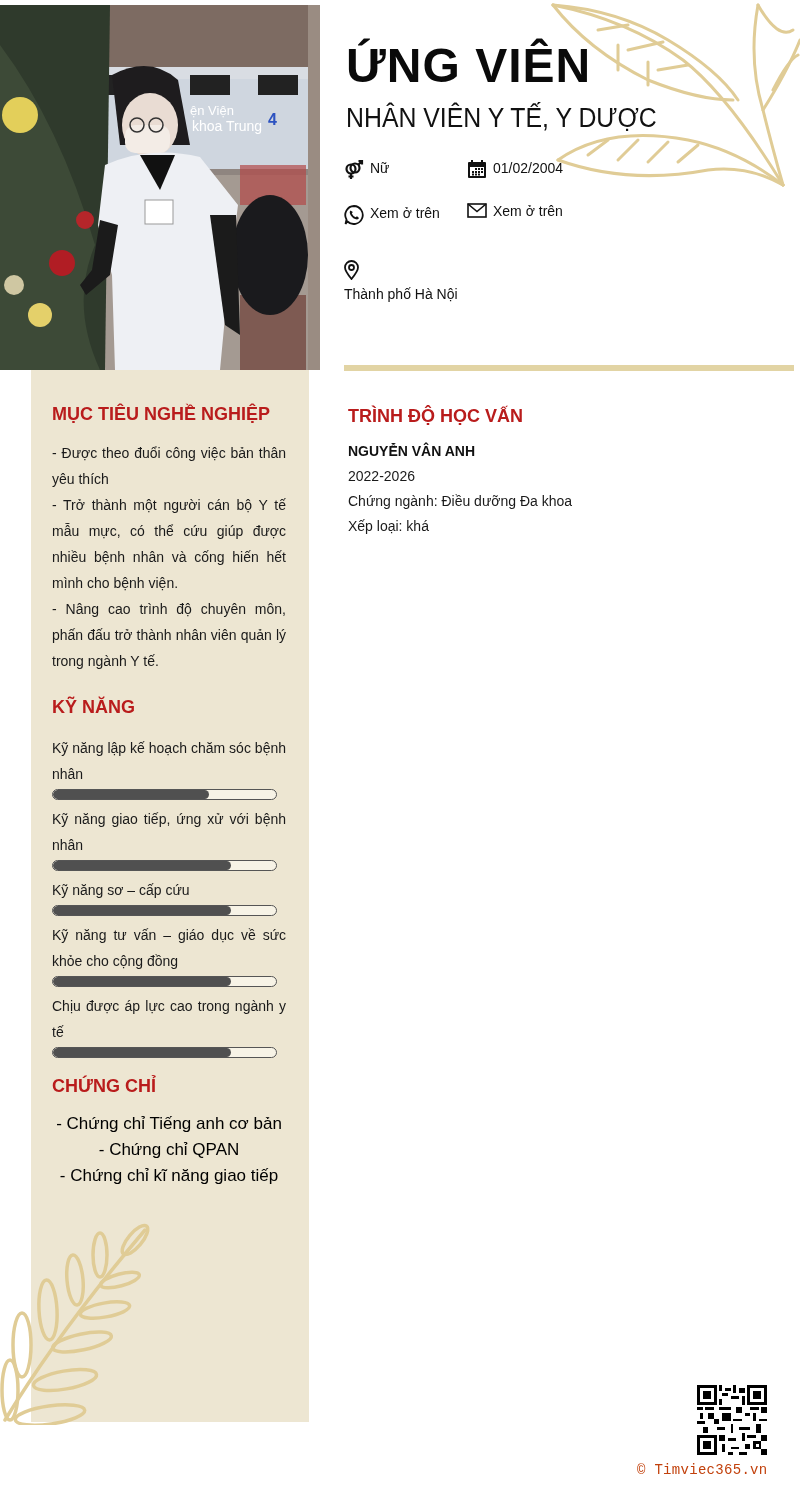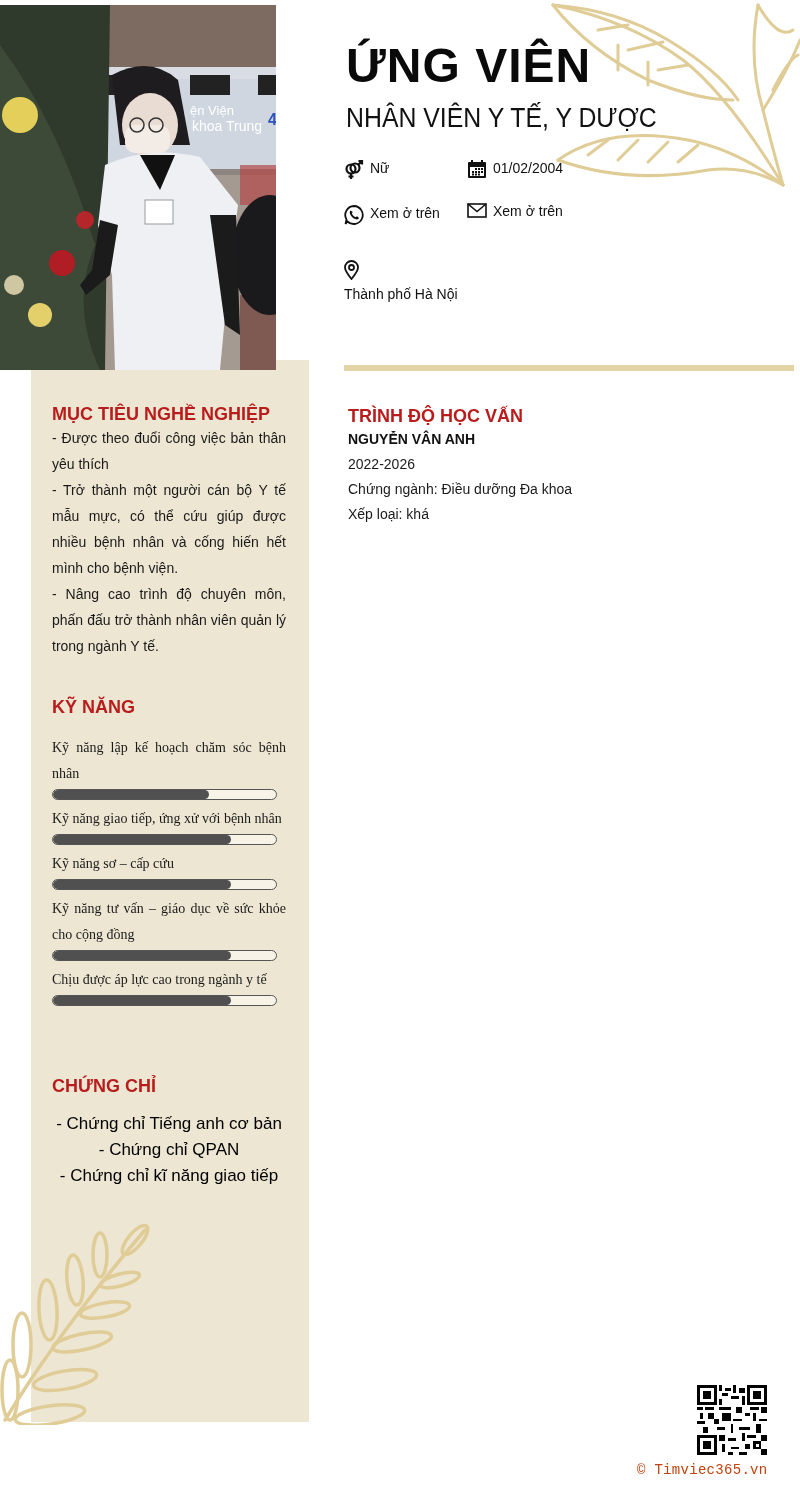--- a/index.html
+++ b/index.html
@@ -1,46 +1,46 @@
 <!DOCTYPE html>
 <html><head>
 <meta charset="utf-8">
 <style>
   * { box-sizing: border-box; margin: 0; padding: 0; }
   html, body { width: 800px; height: 1490px; background: #ffffff; overflow: hidden; }
   body { position: relative; font-family: "Liberation Sans", "DejaVu Sans", sans-serif; color: #111; }
 
   .sidebar-bg { position: absolute; left: 31px; top: 360px; width: 278px; height: 1062px; background: #ede6d2; }
-  .photo { position: absolute; left: 0; top: 5px; width: 276px; height: 365px; overflow: hidden; background: #9a8c82; }
+  .photo { position: absolute; left: 0; top: 5px; width: 320px; height: 365px; overflow: hidden; background: #9a8c82; }
   .photo svg { display: block; }
 
   .leaf-tr { position: absolute; left: 548px; top: 0; width: 252px; height: 200px; pointer-events: none; }
   .leaf-bl { position: absolute; left: 0; top: 1210px; width: 160px; height: 215px; pointer-events: none; }
 
   .header { position: absolute; left: 346px; top: 38px; width: 440px; }
   .title { font-size: 48px; font-weight: 700; letter-spacing: 1px; line-height: 56px; color: #0a0a0a; }
   .subtitle { font-size: 27px; font-weight: 400; line-height: 36px; margin-top: 6px; color: #111; transform: scaleX(0.92); transform-origin: left; white-space: nowrap; }
 
   .info { position: absolute; font-size: 14px; display: flex; align-items: flex-start; gap: 6px; color: #111; }
   .info svg { flex: none; }
 
   .gold-bar { position: absolute; left: 344px; top: 365px; width: 450px; height: 6px; background: #e2d4a4; }
 
   .section-title { font-size: 18px; font-weight: 700; color: #b91c1c; }
   .sb { position: absolute; left: 52px; width: 234px; }
   .para { font-size: 14px; line-height: 26px; text-align: justify; color: #1a1a1a; }
 
-  .skill-label { font-size: 14px; line-height: 26px; text-align: justify; color: #1a1a1a; font-family: Liberation Serif, serif; }
+  .skill-label { font-size: 14px; line-height: 26px; text-align: justify; color: #1a1a1a; }
   .skill-track { height: 11px; border: 1px solid #555; border-radius: 6px; background: #f7f3e6; overflow: hidden; margin: 2px 0 6px 0; width: 225px; }
   .skill-fill { height: 100%; background: #505050; border-radius: 6px; }
 
   .cert { font-size: 17px; line-height: 26px; color: #000000; text-align: center; }
 
   .edu { position: absolute; left: 348px; top: 406px; width: 440px; }
-  .edu .section-title { }
+  .edu .section-title { margin-bottom: 12px; }
   .edu-name { font-size: 14px; font-weight: 700; line-height: 25px; }
   .edu-line { font-size: 14px; line-height: 25px; color: #1a1a1a; }
 
   .qr { position: absolute; left: 697px; top: 1385px; width: 70px; height: 70px; }
   .copyright { position: absolute; left: 637px; top: 1462px; font-family: "Liberation Mono", "DejaVu Sans Mono", monospace; font-size: 14px; color: #c2410c; letter-spacing: 0.3px; }
 </style>
 </head>
 <body>
 
 <div class="sidebar-bg"></div>
@@ -174,21 +174,21 @@
     <path d="M7.5 19 Q1 11 1 7.5 A6.5 6.5 0 0 1 14 7.5 Q14 11 7.5 19 Z"></path>
       <circle cx="7.5" cy="7.5" r="2.5"></circle>
   </svg>
   <span>Thành phố Hà Nội</span>
 </div>
 
 <div class="gold-bar"></div>
 
 <div class="sb" style="top:404px;">
   <div class="section-title">MỤC TIÊU NGHỀ NGHIỆP</div>
-  <div style="margin-top:0;">
+  <div style="margin-top:15px;">
     <div class="para">- Được theo đuổi công việc bản thân yêu thích</div>
     <div class="para">- Trở thành một người cán bộ Y tế mẫu mực, có thể cứu giúp được nhiều bệnh nhân và cống hiến hết mình cho bệnh viện.</div>
     <div class="para">- Nâng cao trình độ chuyên môn, phấn đấu trở thành nhân viên quản lý trong ngành Y tế.</div>
   </div>
 </div>
 
 <div class="sb" style="top:697px;">
   <div class="section-title">KỸ NĂNG</div>
   <div style="margin-top:17px;" id="skills-list">
     <div>

